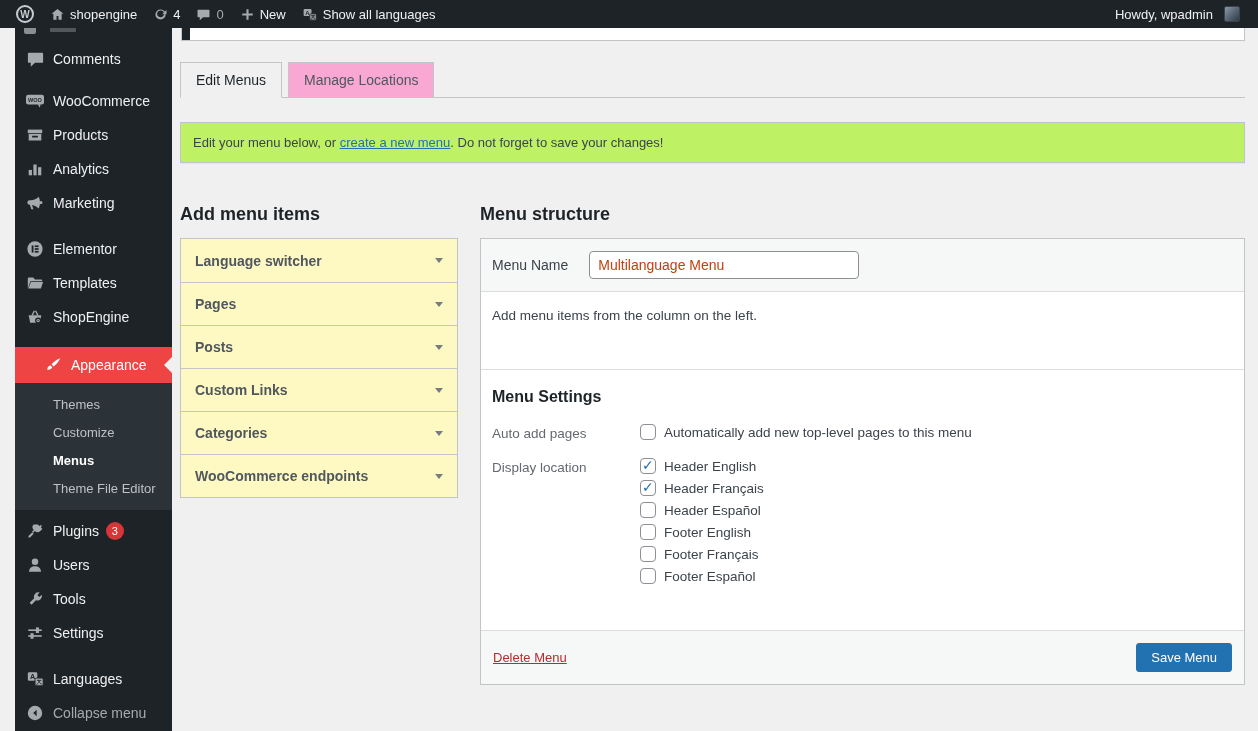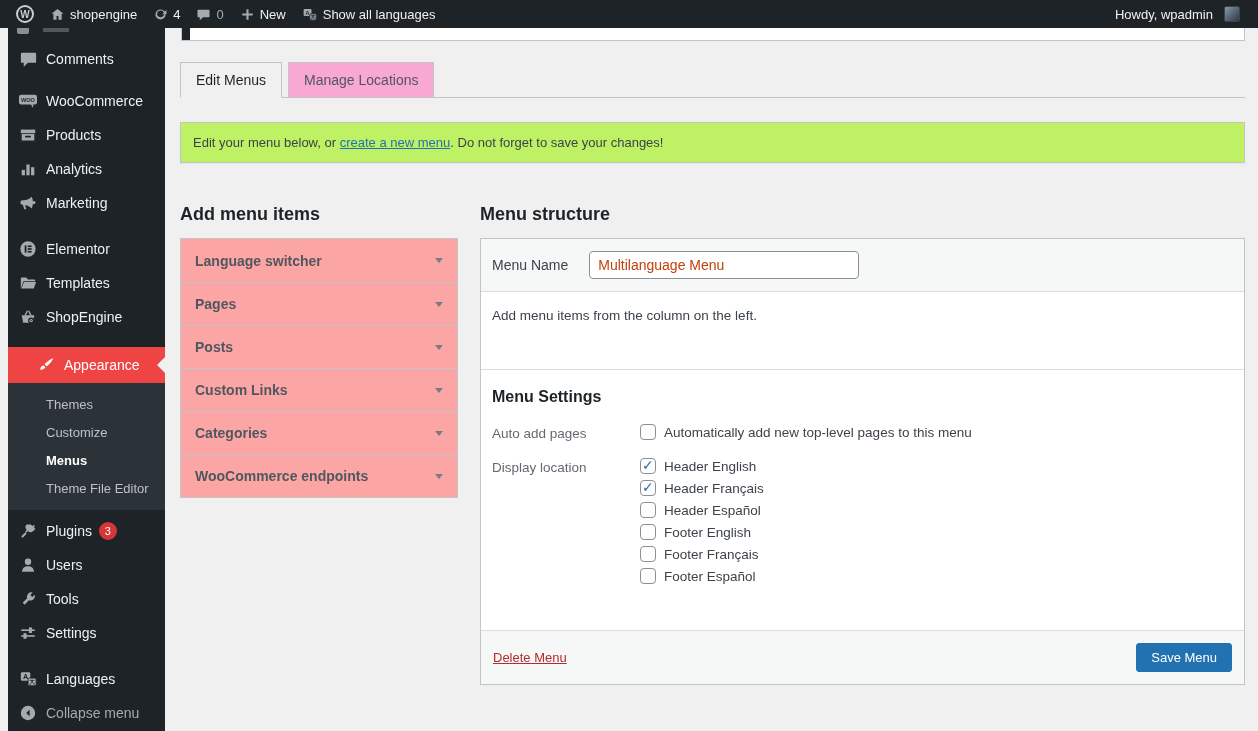--- a/index.html
+++ b/index.html
@@ -26,21 +26,21 @@
     font-size:10px; font-weight:bold; color:#c9ccd1;
   }
   .ab-avatar {
     width:16px; height:16px; margin-left:6px; border-radius:2px;
     background:linear-gradient(135deg,#8a99a8 0%,#5d6b7a 45%,#2f3943 100%);
     border:1px solid #3c434a;
   }
 
   
   .sidebar {
-    position:absolute; top:28px; left:8px; bottom:0; width:157px;
+    position:absolute; top:28px; left:15px; bottom:0; width:157px;
     background:#1d2327; color:#f0f0f1; z-index:40;
   }
   .sb-frag { height:14px; position:relative; overflow:hidden; }
   .sb-frag .f1 { position:absolute; left:9px; top:-6px; width:12px; height:12px; background:#a7aaad; opacity:.8; border-radius:2px;}
   .sb-frag .f2 { position:absolute; left:35px; top:-4px; width:26px; height:8px; background:#757b81; opacity:.6; border-radius:1px;}
   .sb-item {
     height:34px; display:flex; align-items:center; padding:0 8px 0 8px;
     font-size:14px; color:#f0f0f1; cursor:pointer; position:relative;
   }
   .sb-item .sb-ico { width:20px; height:20px; margin:0 8px 0 2px; color:#a7aaad; flex:none; display:flex; align-items:center; justify-content:center; }
@@ -86,21 +86,21 @@
     margin:24px 13px 0 23px; background:#bef264; border:1px solid #c3c4c7;
     padding:12px; font-size:13px; color:#3c434a; box-shadow:0 1px 1px rgba(0,0,0,.04);
   }
   a.link { color:#2271b1; text-decoration:underline; cursor:pointer; }
 
   .columns { display:flex; gap:22px; margin:41px 13px 0 23px; align-items:flex-start; }
   .col-left { width:278px; flex:none; }
   .col-right { flex:1; }
   .section-title { font-size:18px; font-weight:600; color:#1d2327; margin-bottom:13px; }
 
-  .accordion { background:#fca5a5; border:1px solid #c3c4c7; }
+  .accordion { background:#fef9c3; border:1px solid #c3c4c7; }
   .acc-row {
     height:43px; display:flex; align-items:center; justify-content:space-between;
     padding:0 14px; font-size:14px; font-weight:600; color:#50575e; cursor:pointer;
   }
   .acc-row + .acc-row { border-top:1px solid #c3c4c7; }
   .tri-down { width:0; height:0; border-left:4px solid transparent; border-right:4px solid transparent; border-top:5px solid #787c82; }
 
   .menu-box { background:#fff; border:1px solid #c3c4c7; }
   .name-row {
     background:#f6f7f7; border-bottom:1px solid #dcdcde;

